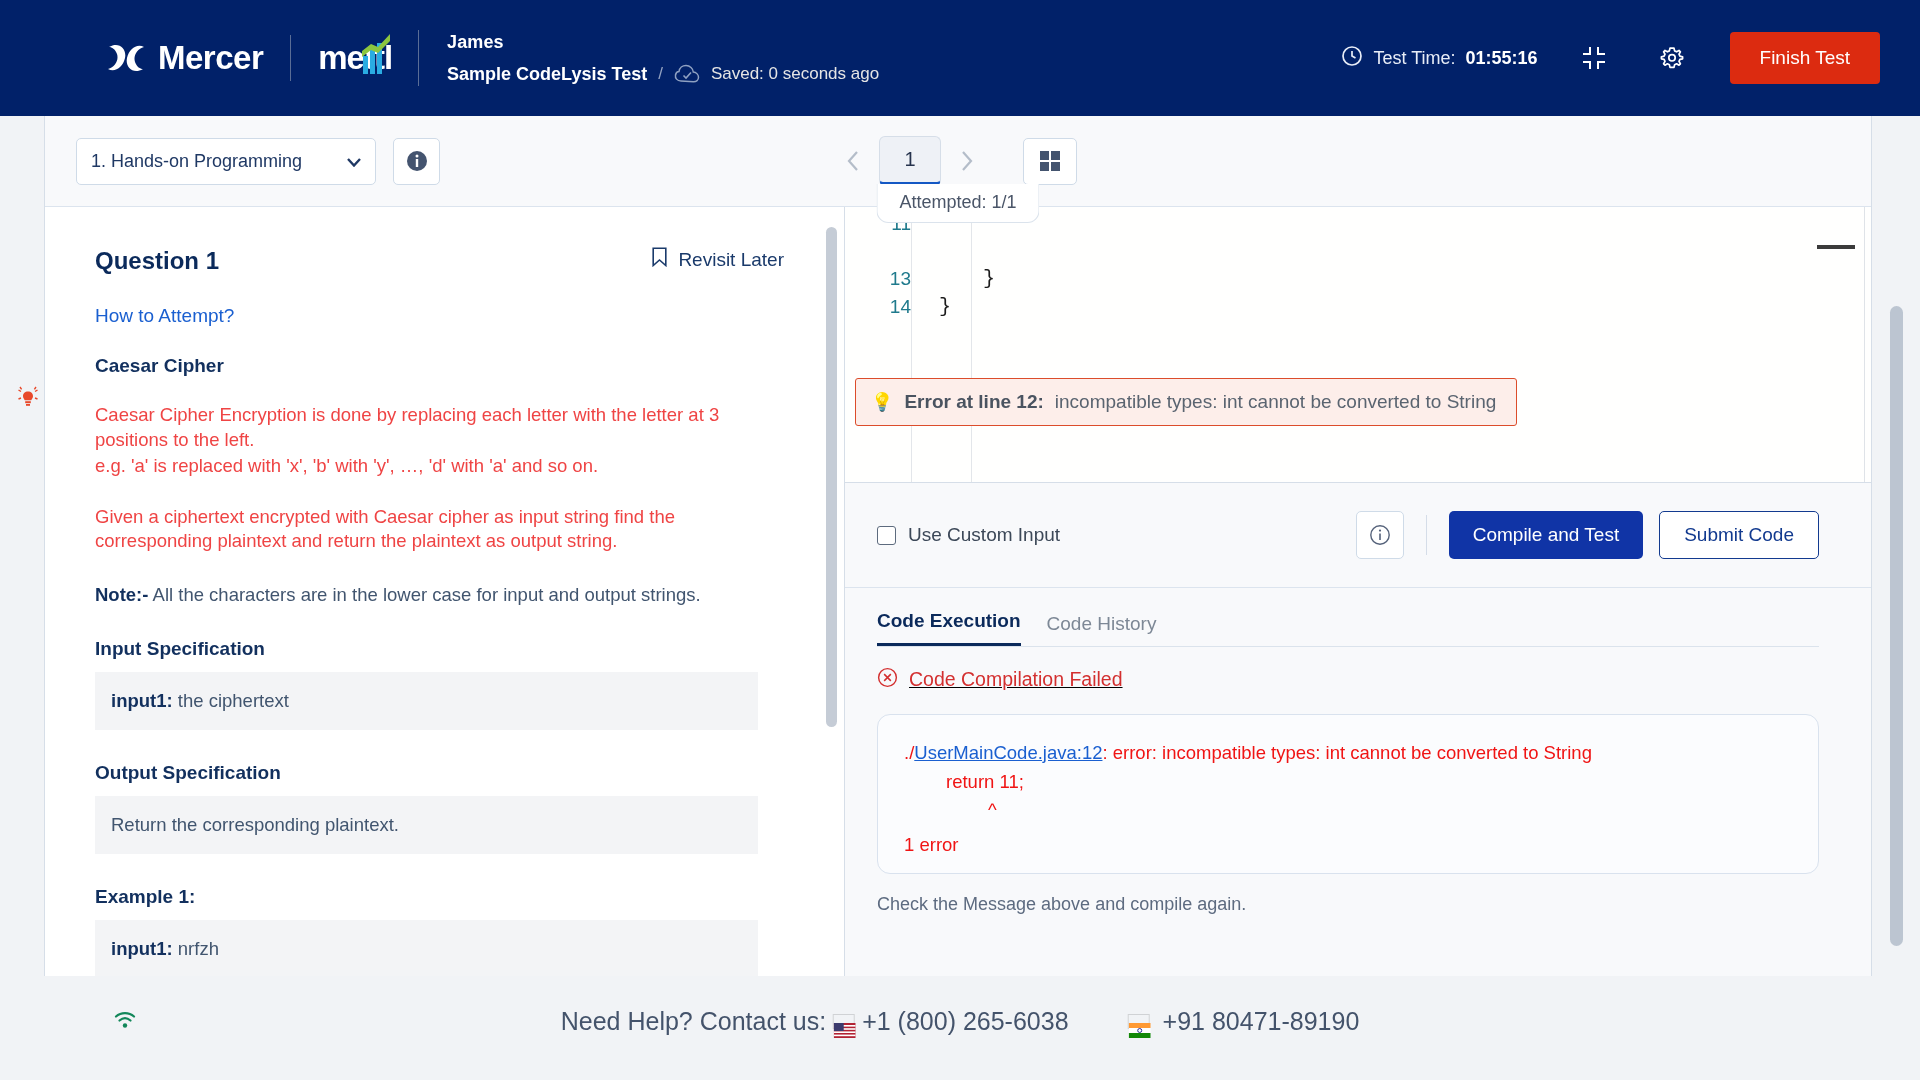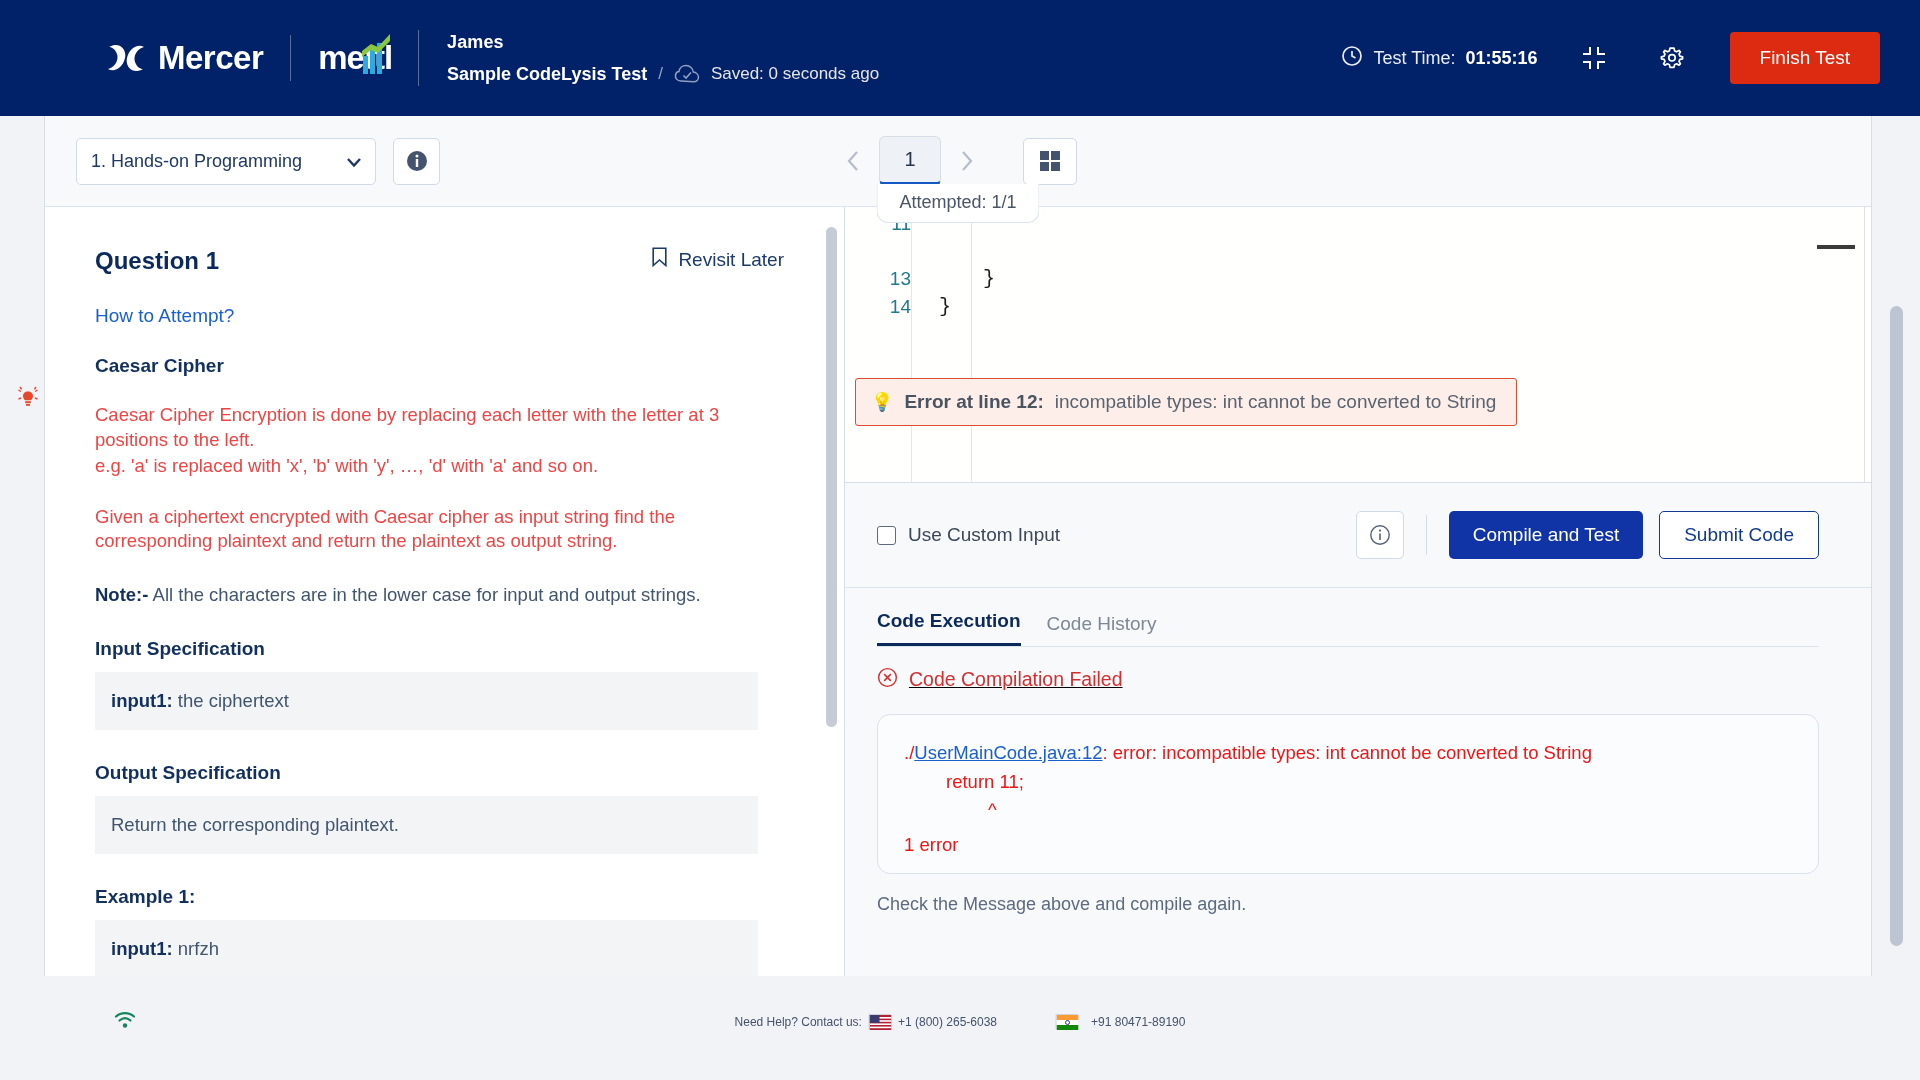--- a/index.html
+++ b/index.html
@@ -210,21 +210,21 @@
   }
 
   
   .footer {
     position: absolute; left: 0; bottom: 0; width: 1920px; height: 91px;
     background: #f1f3f6; display: flex; align-items: center;
   }
   .wifi { margin-left: 113px; }
   .help {
     position: absolute; left: 50%; transform: translateX(-50%);
-    display: flex; align-items: center; gap: 7px; color: #44536b; font-size: 12px;
+    display: flex; align-items: center; gap: 7px; color: #44536b; font-size: 25px;
     white-space: nowrap;
   }
   .flag { width: 22px; height: 15px; display: inline-block; border: 1px solid #00000022; }
   .phone2 { margin-left: 52px; display: flex; align-items: center; gap: 13px; }
 </style>
 </head>
 <body>
 
 <div class="header">
   <div class="logo-group">

